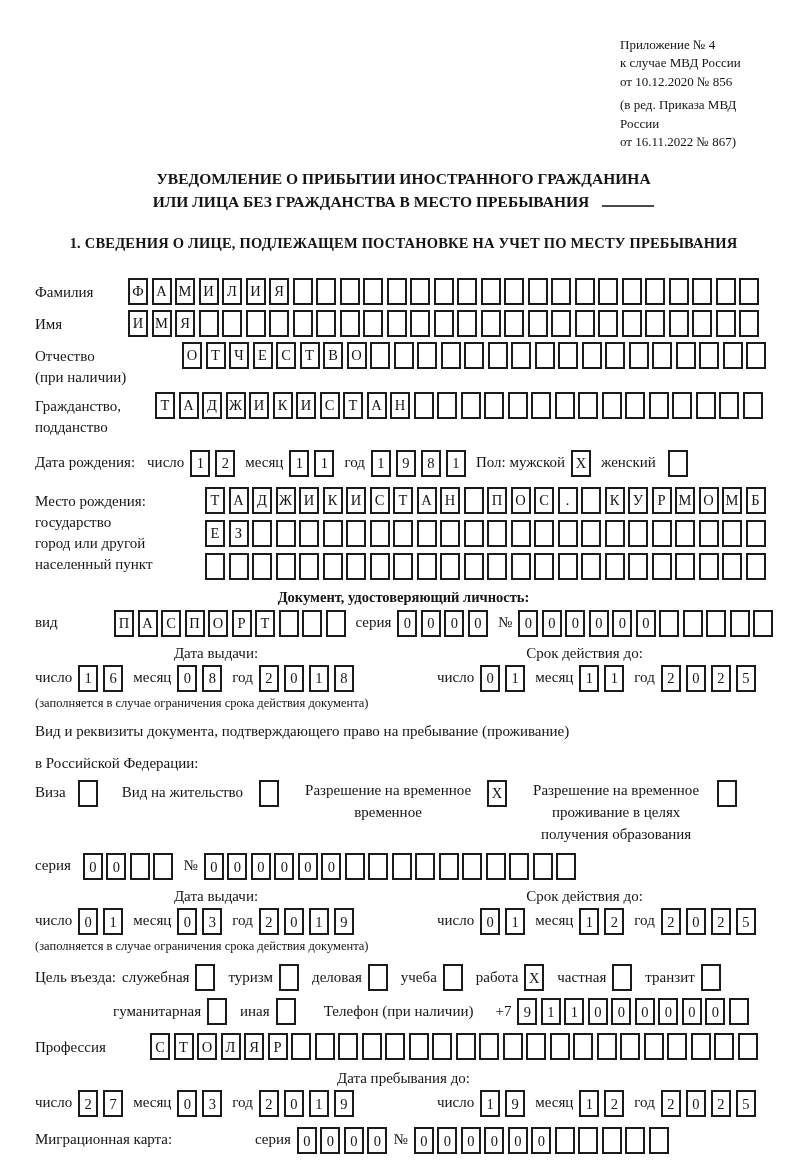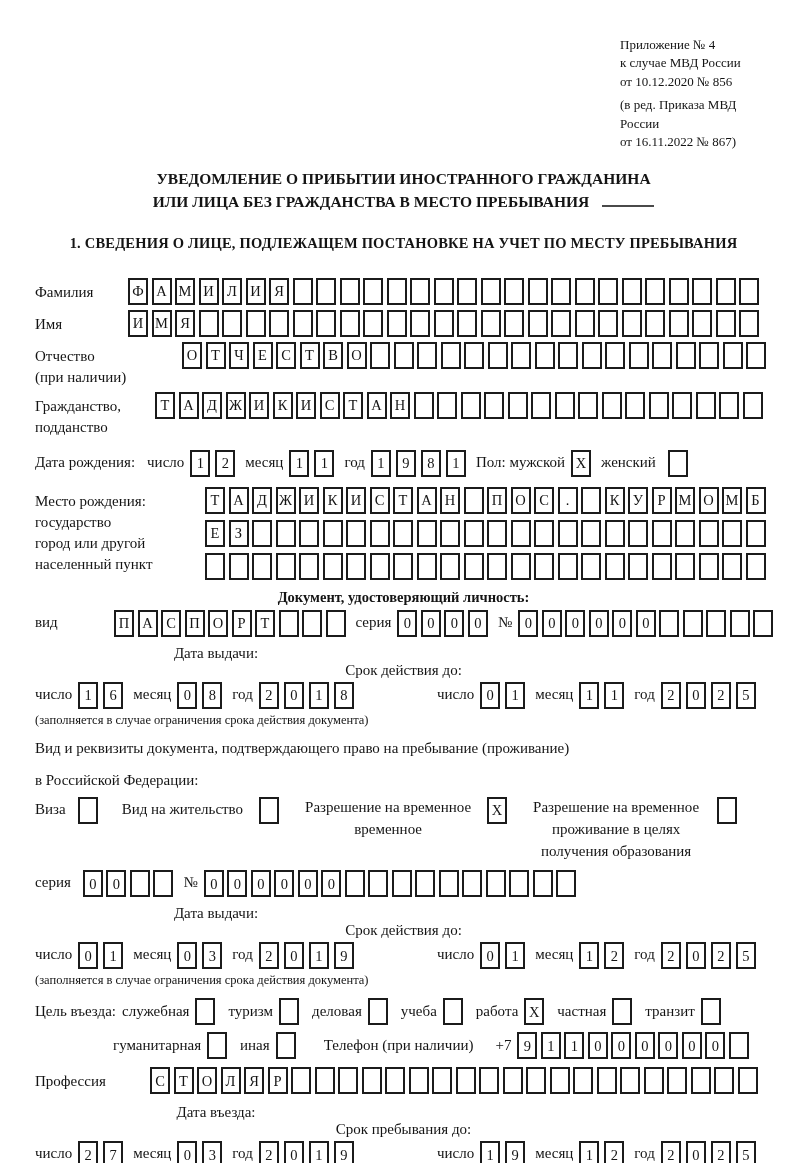--- a/index.html
+++ b/index.html
@@ -30,21 +30,21 @@
   .w93{width:93px;}  .w120{width:120px;} .w147{width:147px;} .w170{width:170px;}
   .w115{width:115px;} .w160{width:160px;}
 
   .mt26{margin-top:26px;} .mt6{margin-top:6px;} .mt5{margin-top:5px;} .mt8{margin-top:8px;}
   .mt10{margin-top:10px;} .mt12{margin-top:12px;} .mt4{margin-top:4px;}
 
   .vstack{display:flex;flex-direction:column;}
   .vgap6 > * + *{margin-top:6px;}
 
   .center-b{text-align:center;font-weight:bold;font-size:14.5px;margin-top:9px;}
-  .halves{display:flex;margin-top:8px;flex-direction:column;}
+  .halves{display:flex;margin-top:8px;}
   .lhalf{flex:none;width:362px;text-align:center;}
   .rhalf{flex:1;text-align:center;}
   .drow{display:flex;margin-top:3px;align-items:flex-start;}
   .dleft{flex:none;width:362px;display:flex;align-items:flex-start;}
   .dright{flex:1;display:flex;align-items:flex-start;padding-left:40px;}
   .note{font-size:12.5px;margin-top:4px;}
   .note-r{text-align:left;}
   .txt{margin-top:9px;line-height:1.5;}
   .ctr{text-align:center;line-height:1.45;flex:none;}
   .gap6{margin-left:6px;} .gap10{margin-left:10px;} .gap18{margin-left:18px;}
@@ -595,22 +595,21 @@
         <span class="cell"></span>
         <span class="cell"></span>
         <span class="cell"></span>
         <span class="cell"></span>
         <span class="cell"></span>
         <span class="cell"></span>
       </div>
   </div>
 
   <div class="halves" style="margin-top:10px;">
-    <div class="lhalf">Дата въезда:</div>
-    <div class="rhalf">Срок пребывания до:</div>
+    <div class="rhalf">Дата пребывания до:</div>
   </div>
   <div class="drow">
     <div class="dleft">
       <span class="lbl2">число</span>
       <span class="cells dcells">
           <span class="cell">2</span>
           <span class="cell">7</span>
         </span>
       <span class="lbl2">месяц</span>
       <span class="cells dcells">

